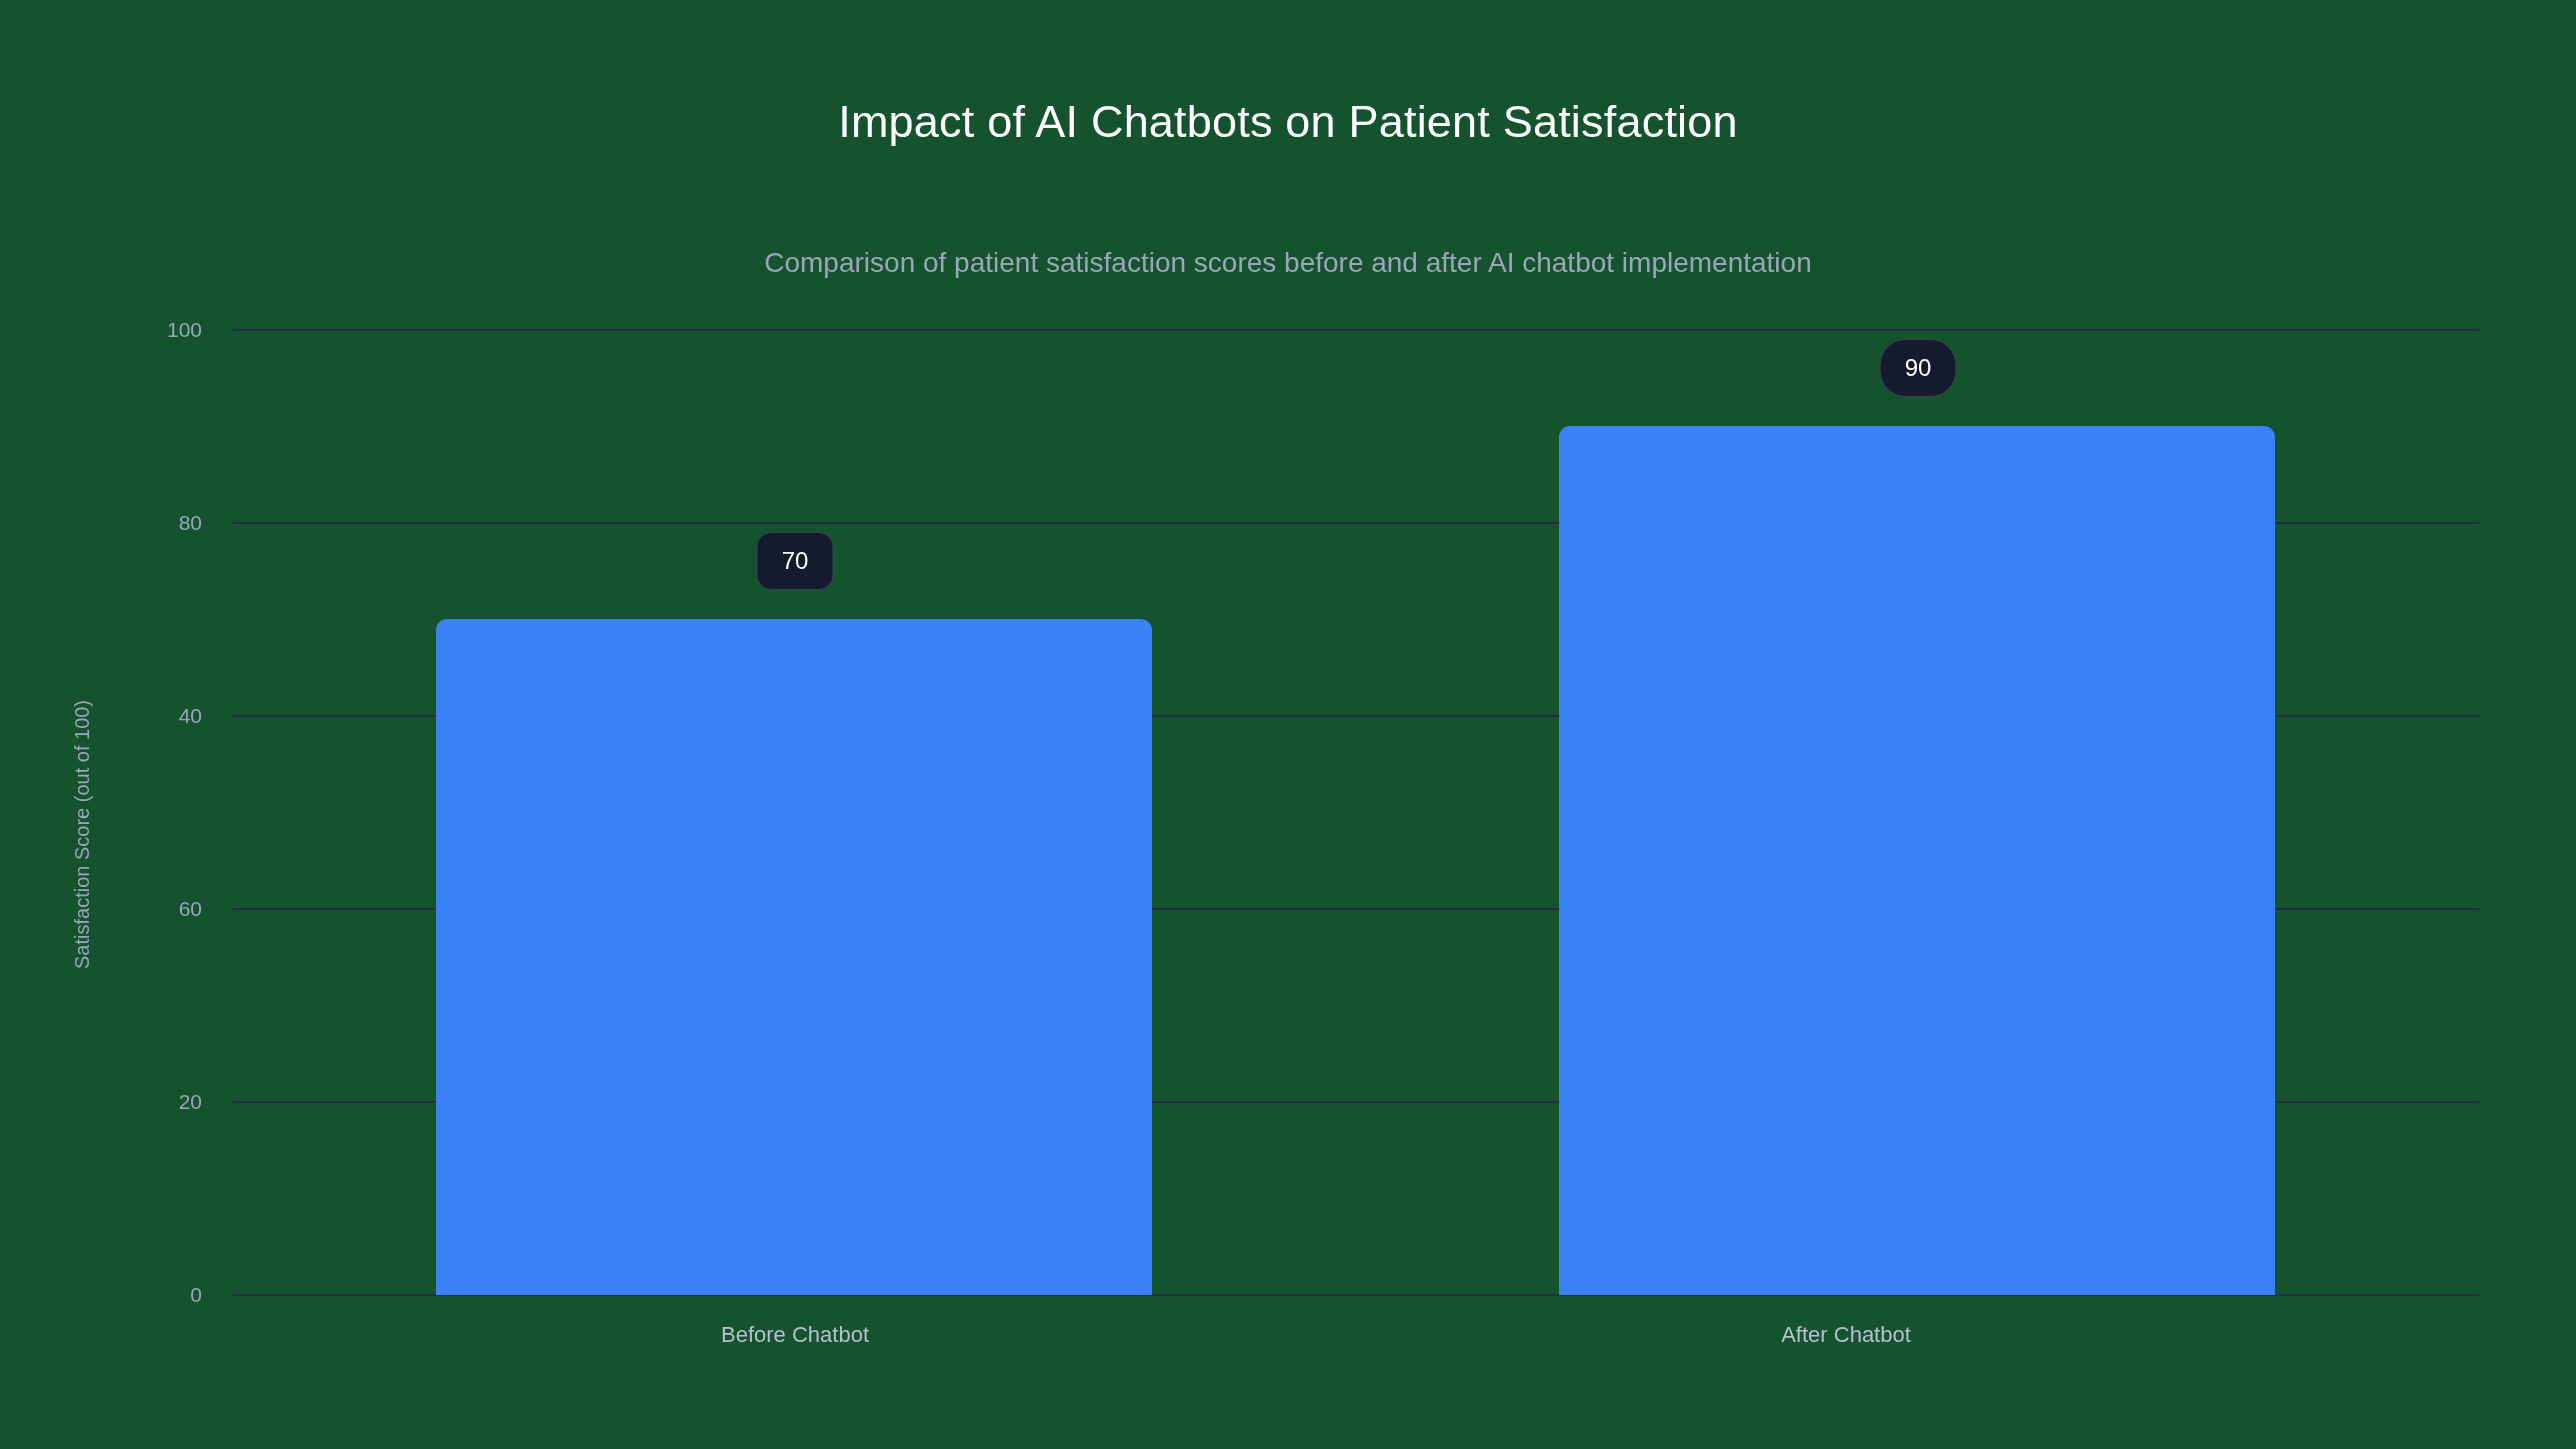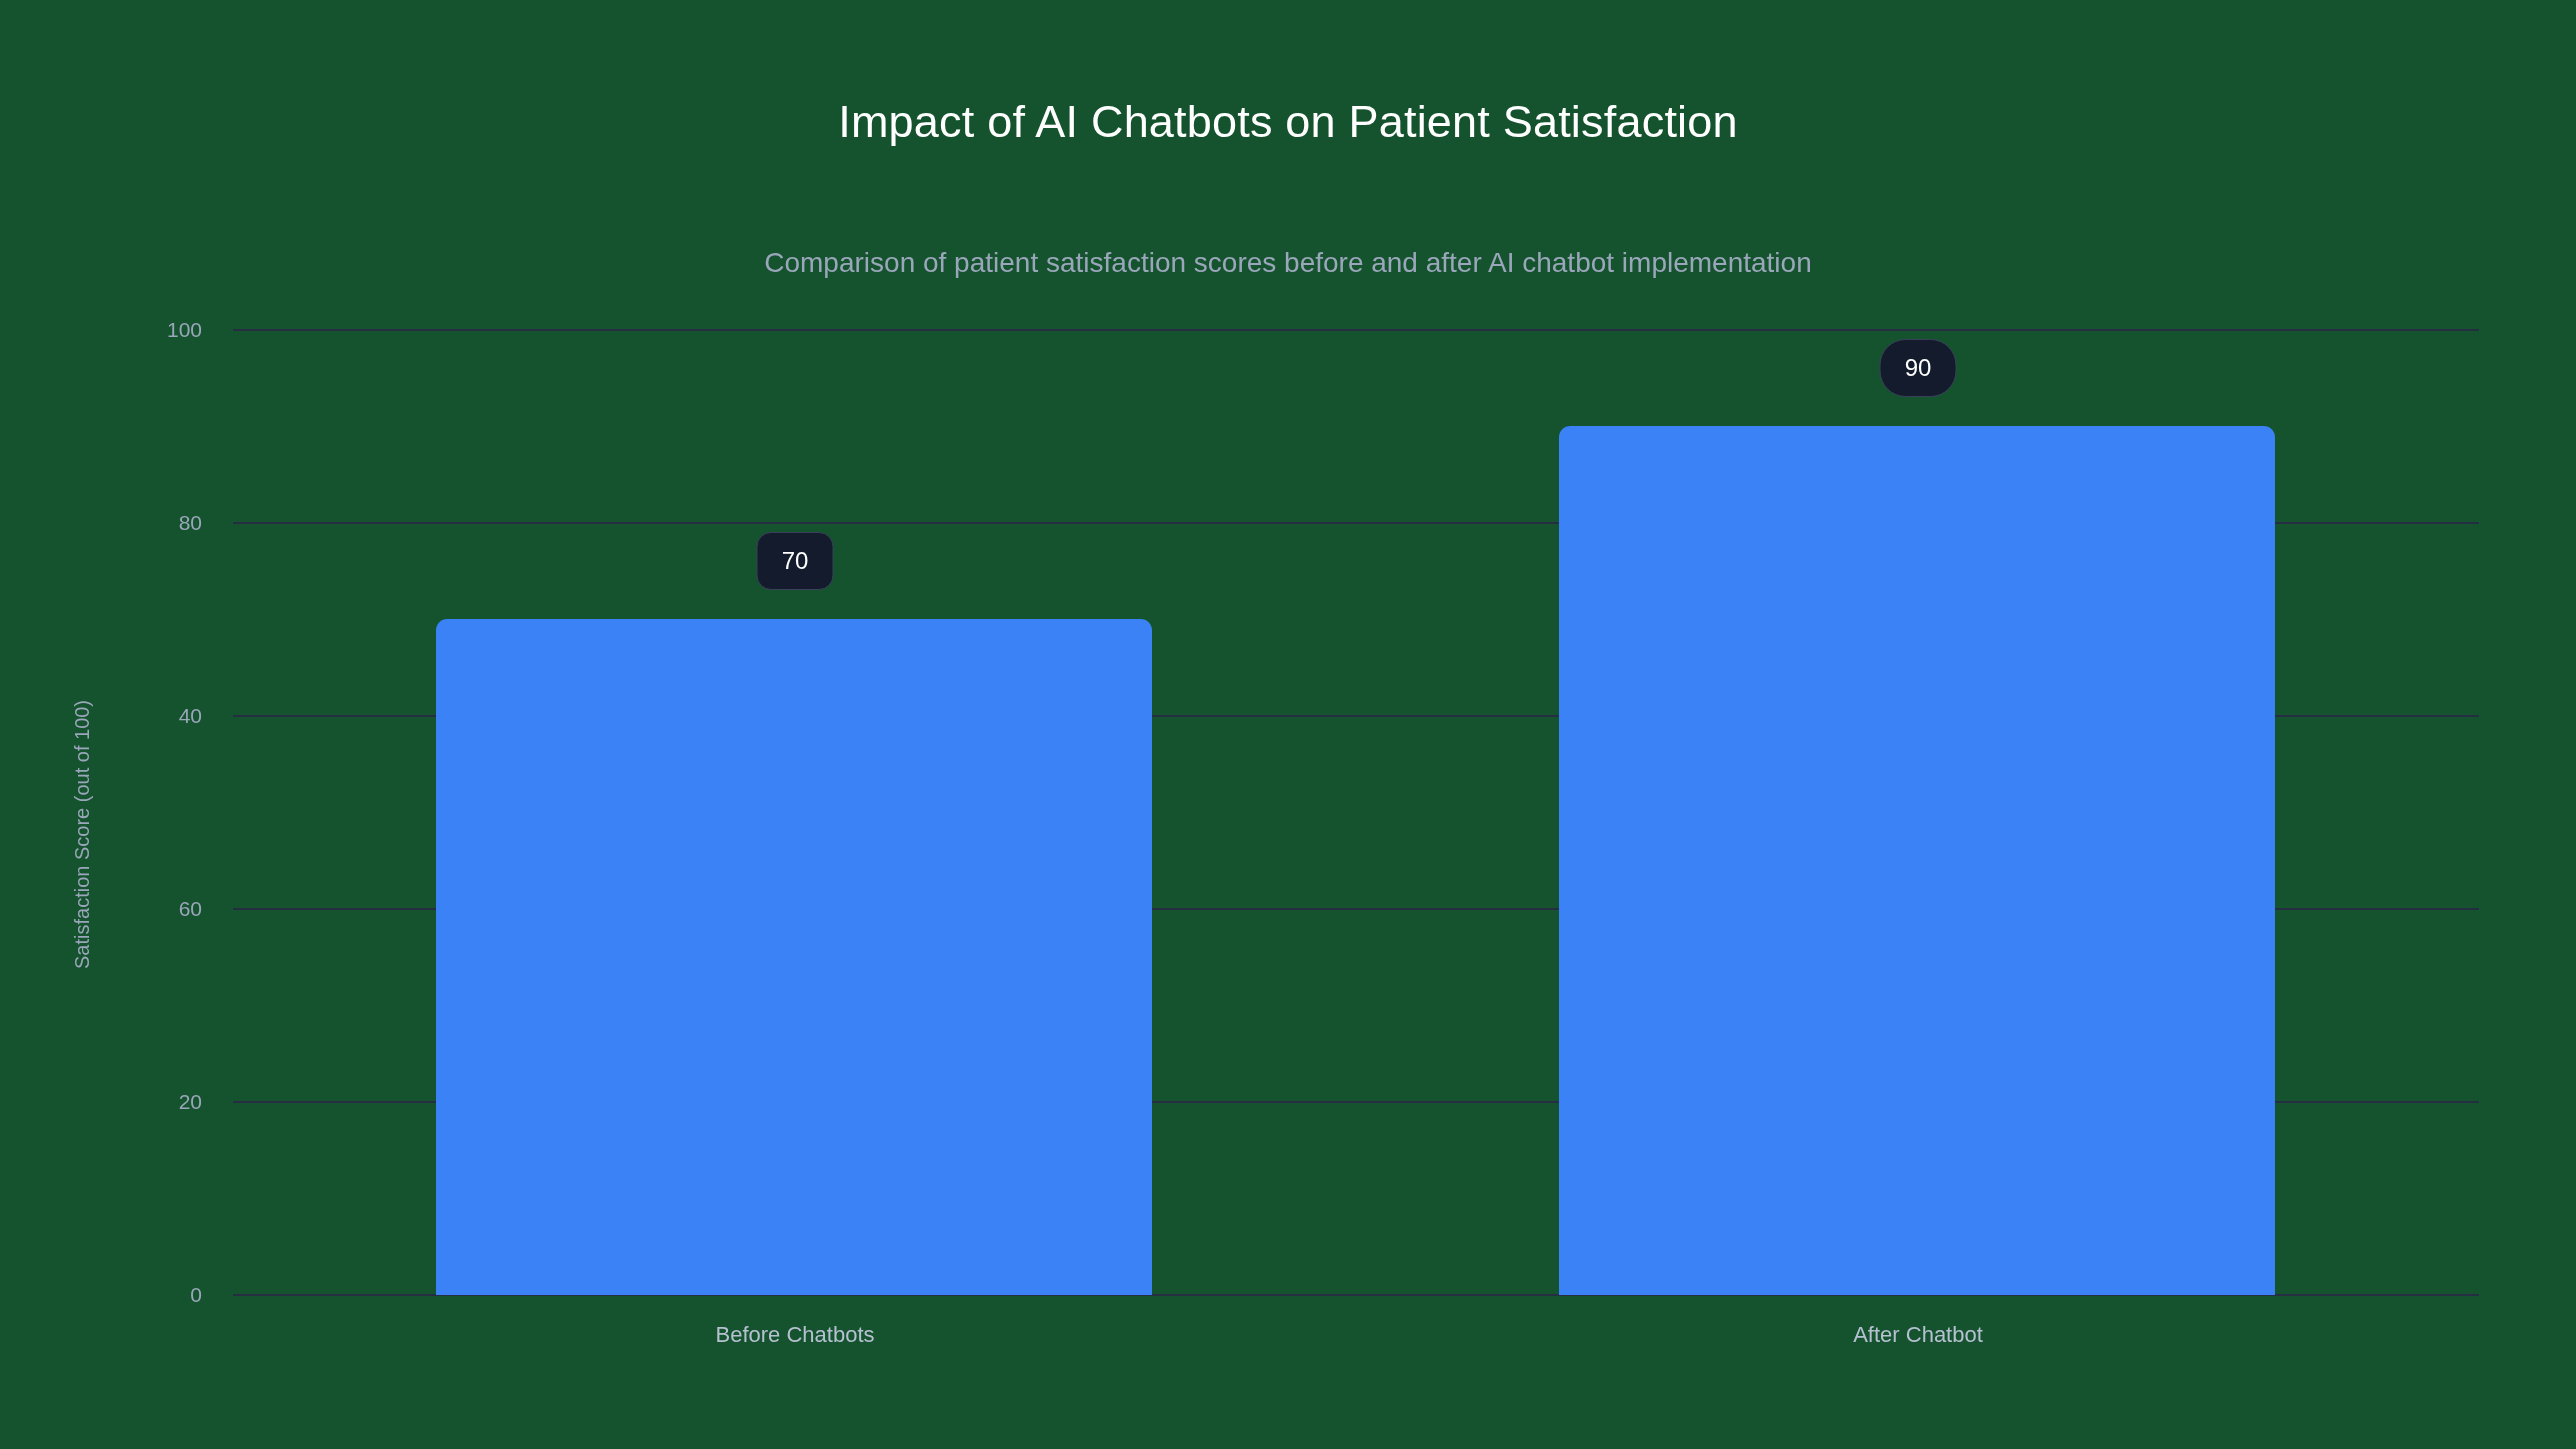--- a/index.html
+++ b/index.html
@@ -163,18 +163,18 @@
         <div class="bar" style="left: 1326px; width: 716px; top: 97px; height: 869px; background: rgb(59, 130, 246);"></div>
       </div>
   </div>
 
   <div id="value-badges">
       <div class="value-badge" style="left: 795px; top: 532px;">70</div>
       <div class="value-badge" style="left: 1918px; top: 339px; border-radius: 26px;">90</div>
     </div>
 
   <div id="x-tick-labels">
-      <div class="x-tick-label" style="left: 795px;">Before Chatbots</div>
-      <div class="x-tick-label" style="left: 1918px;">After Chatbot</div>
+      <div class="x-tick-label" style="left: 795px;">Before Chatbot</div>
+      <div class="x-tick-label" style="left: 1846px;">After Chatbot</div>
     </div>
 
 </div>
 
 
 </body></html>

